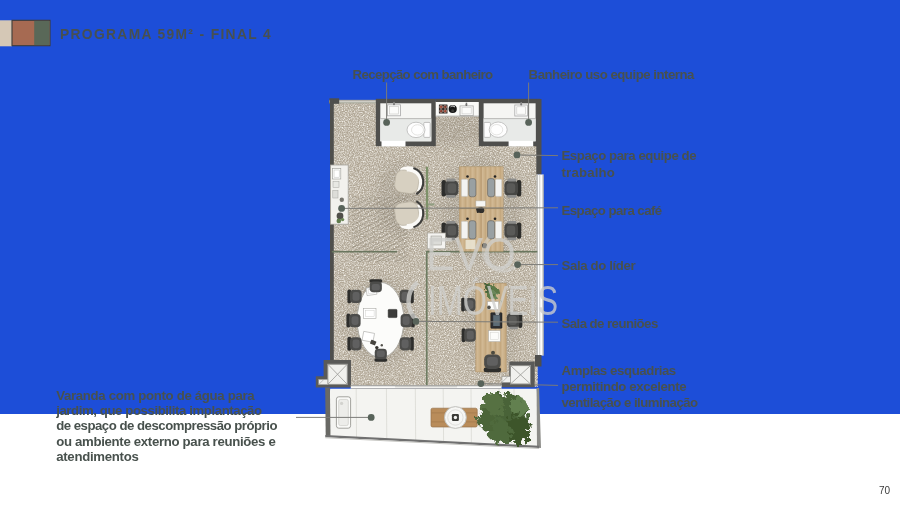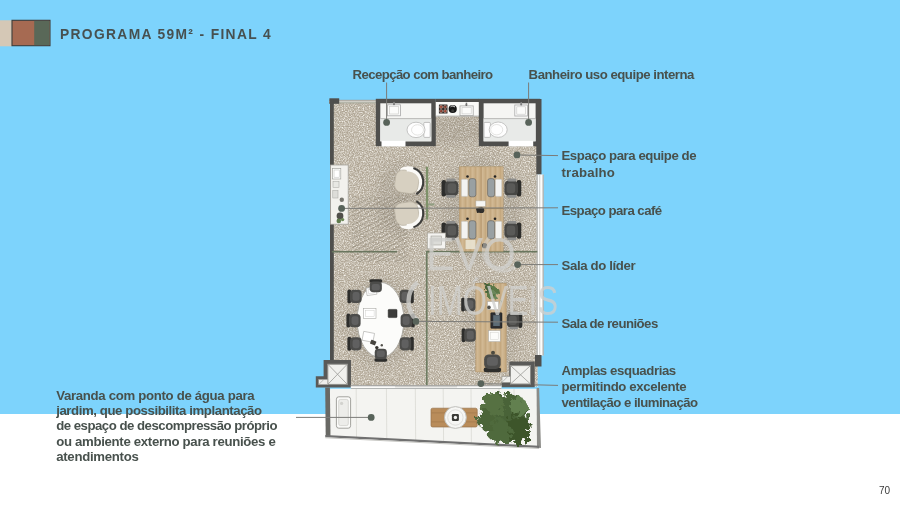--- a/index.html
+++ b/index.html
@@ -1,17 +1,17 @@
 <!DOCTYPE html>
 <html><head>
 <meta charset="utf-8">
 <style>
 html,body{margin:0;padding:0;background:#ffffff;}
 body{width:900px;height:506px;overflow:hidden;font-family:"Liberation Sans",sans-serif;}
-.page{position:relative;width:900px;height:414px;background:#7dd3fc;}
+.page{position:relative;width:900px;height:414px;background:#1d4ed8;}
 svg{position:absolute;left:0;top:0;}
 text{font-family:"Liberation Sans",sans-serif;}
 </style>
 </head>
 <body>
 <div class="page">
 <svg width="900" height="506" viewBox="0 0 900 506">
 <defs>
 <filter id="carpetL" x="0%" y="0%" width="100%" height="100%">
   <feTurbulence type="fractalNoise" baseFrequency="0.8" numOctaves="2" seed="7" stitchTiles="stitch"></feTurbulence>

